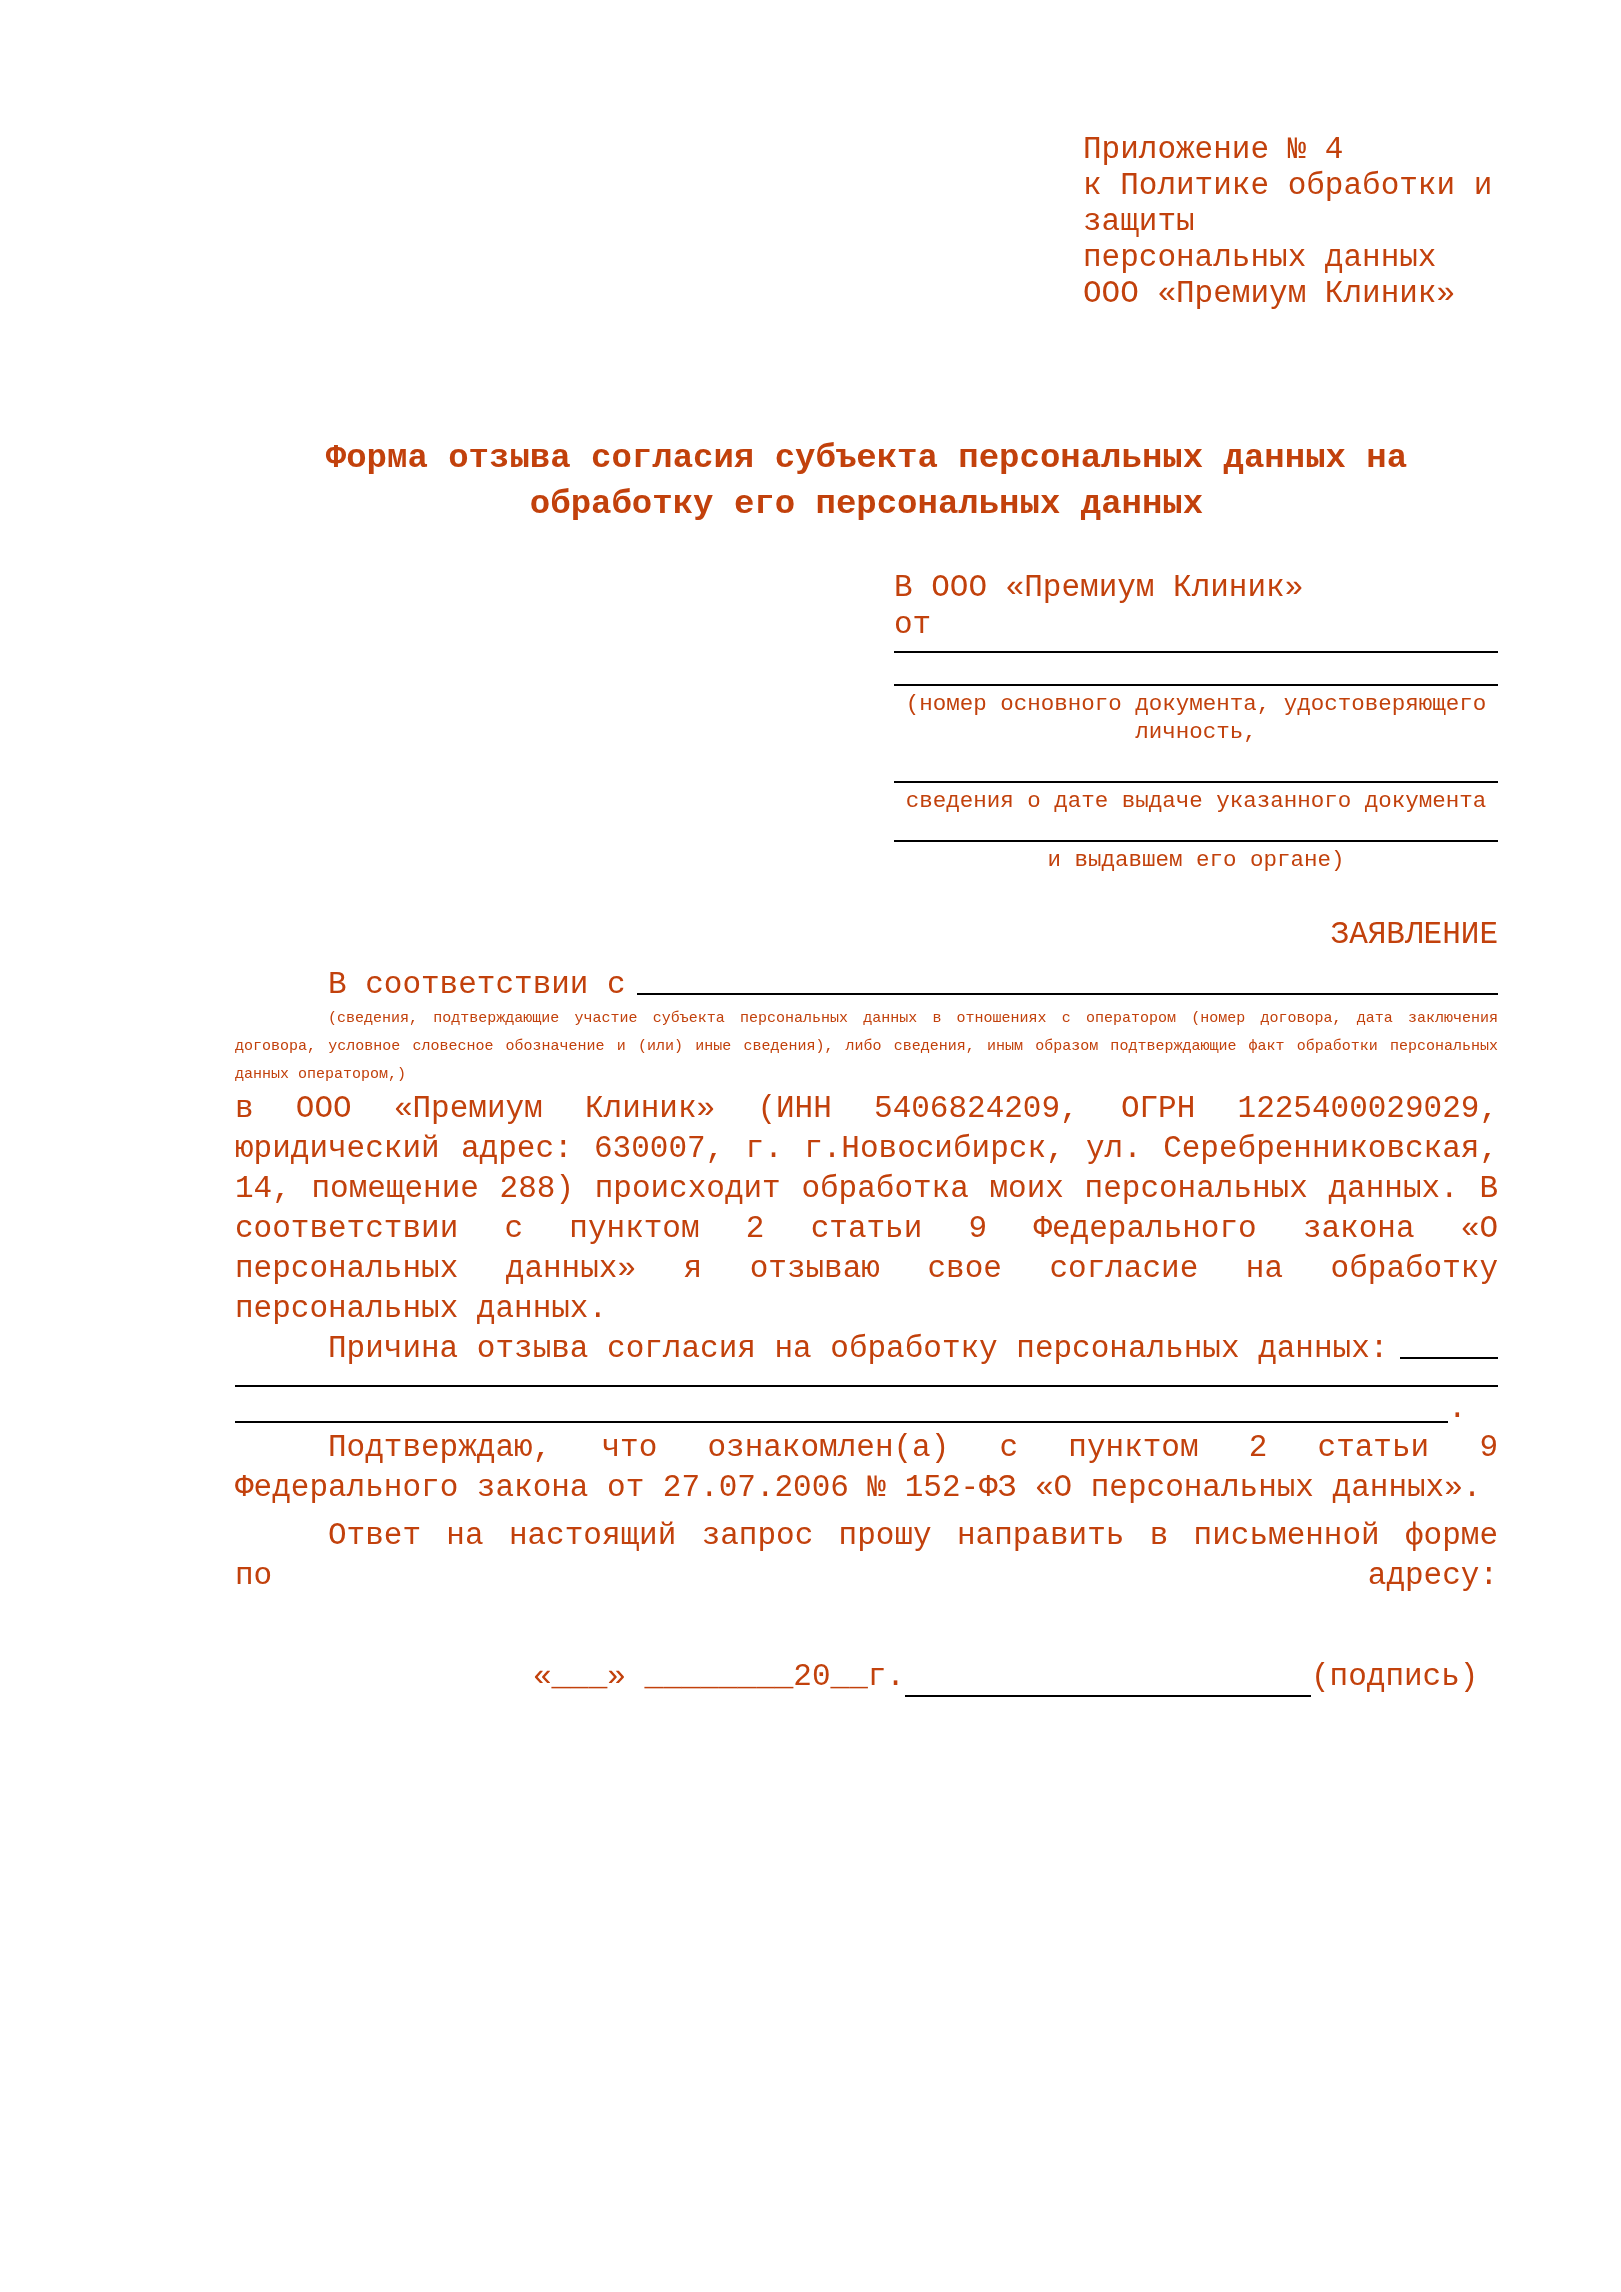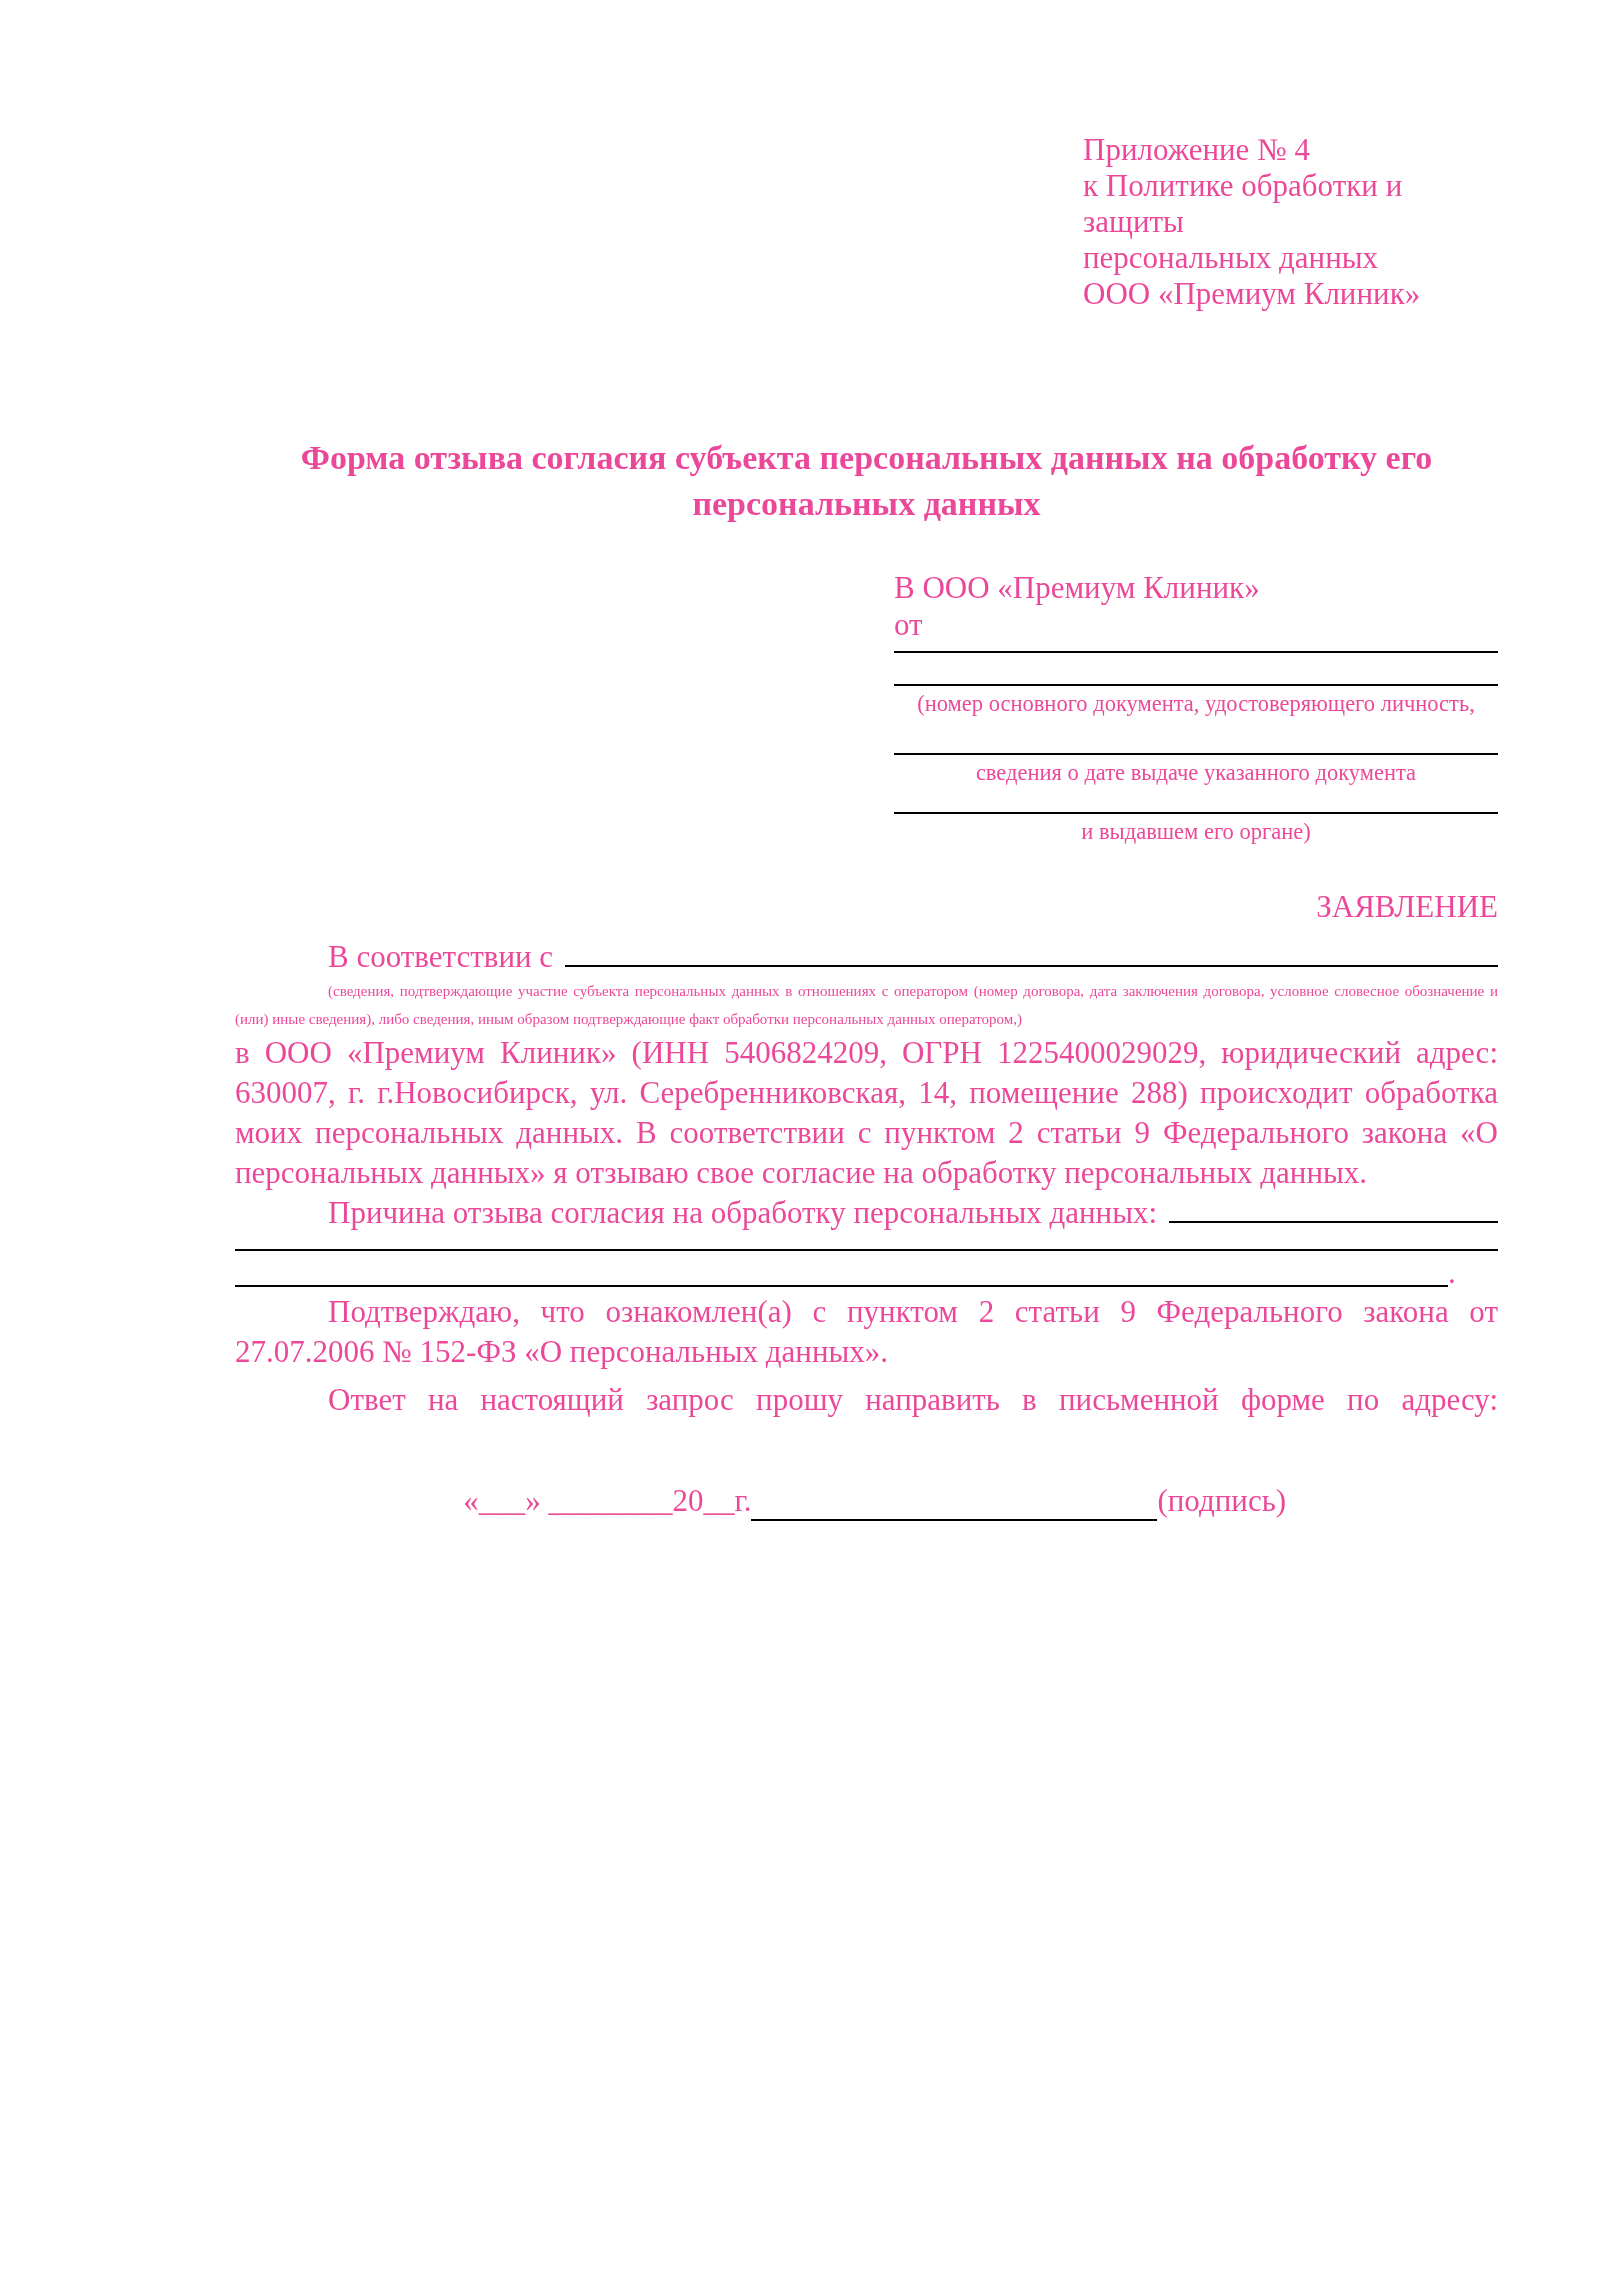--- a/index.html
+++ b/index.html
@@ -3,22 +3,22 @@
 <meta charset="utf-8">
 <style>
   * { margin: 0; padding: 0; box-sizing: border-box; }
   html, body { background: #ffffff; }
   .page {
     position: relative;
     width: 1621px;
     height: 2293px;
     margin: 0 auto;
     background: #ffffff;
-    color: #ec4899;
-    font-family: Liberation Serif, serif;
+    color: #c2410c;
+    font-family: Liberation Mono, monospace;
     font-size: 31px;
     padding: 132px 123px 0 235px;
     overflow: hidden;
   }
   .appendix { margin-left: 848px; line-height: 36px; }
   .doc-title {
     margin-top: 123px;
     text-align: center;
     font-weight: bold;
     font-size: 34px;
@@ -60,21 +60,21 @@
     text-indent: 93px;
     line-height: 40px;
     text-align: justify;
     text-align-last: justify;
   }
   .reply-line { display: flex; align-items: flex-end; height: 40px; line-height: 37px; }
   .reply-line .addr-fill { width: 533px; height: 35px; border-bottom: 2.9px solid #000; }
   .footer-row {
     margin-top: 61px;
     display: flex;
-    justify-content: center;
+    justify-content: flex-end;
     align-items: flex-end;
     line-height: 40px;
     padding-right: 19.6px;
     margin-left: 36px;
   }
   .sig-group { display: flex; align-items: flex-end; }
   .sig-group .sig-fill { width: 406px; height: 35px; border-bottom: 2.9px solid #000; }
 </style>
 </head>
 <body>

